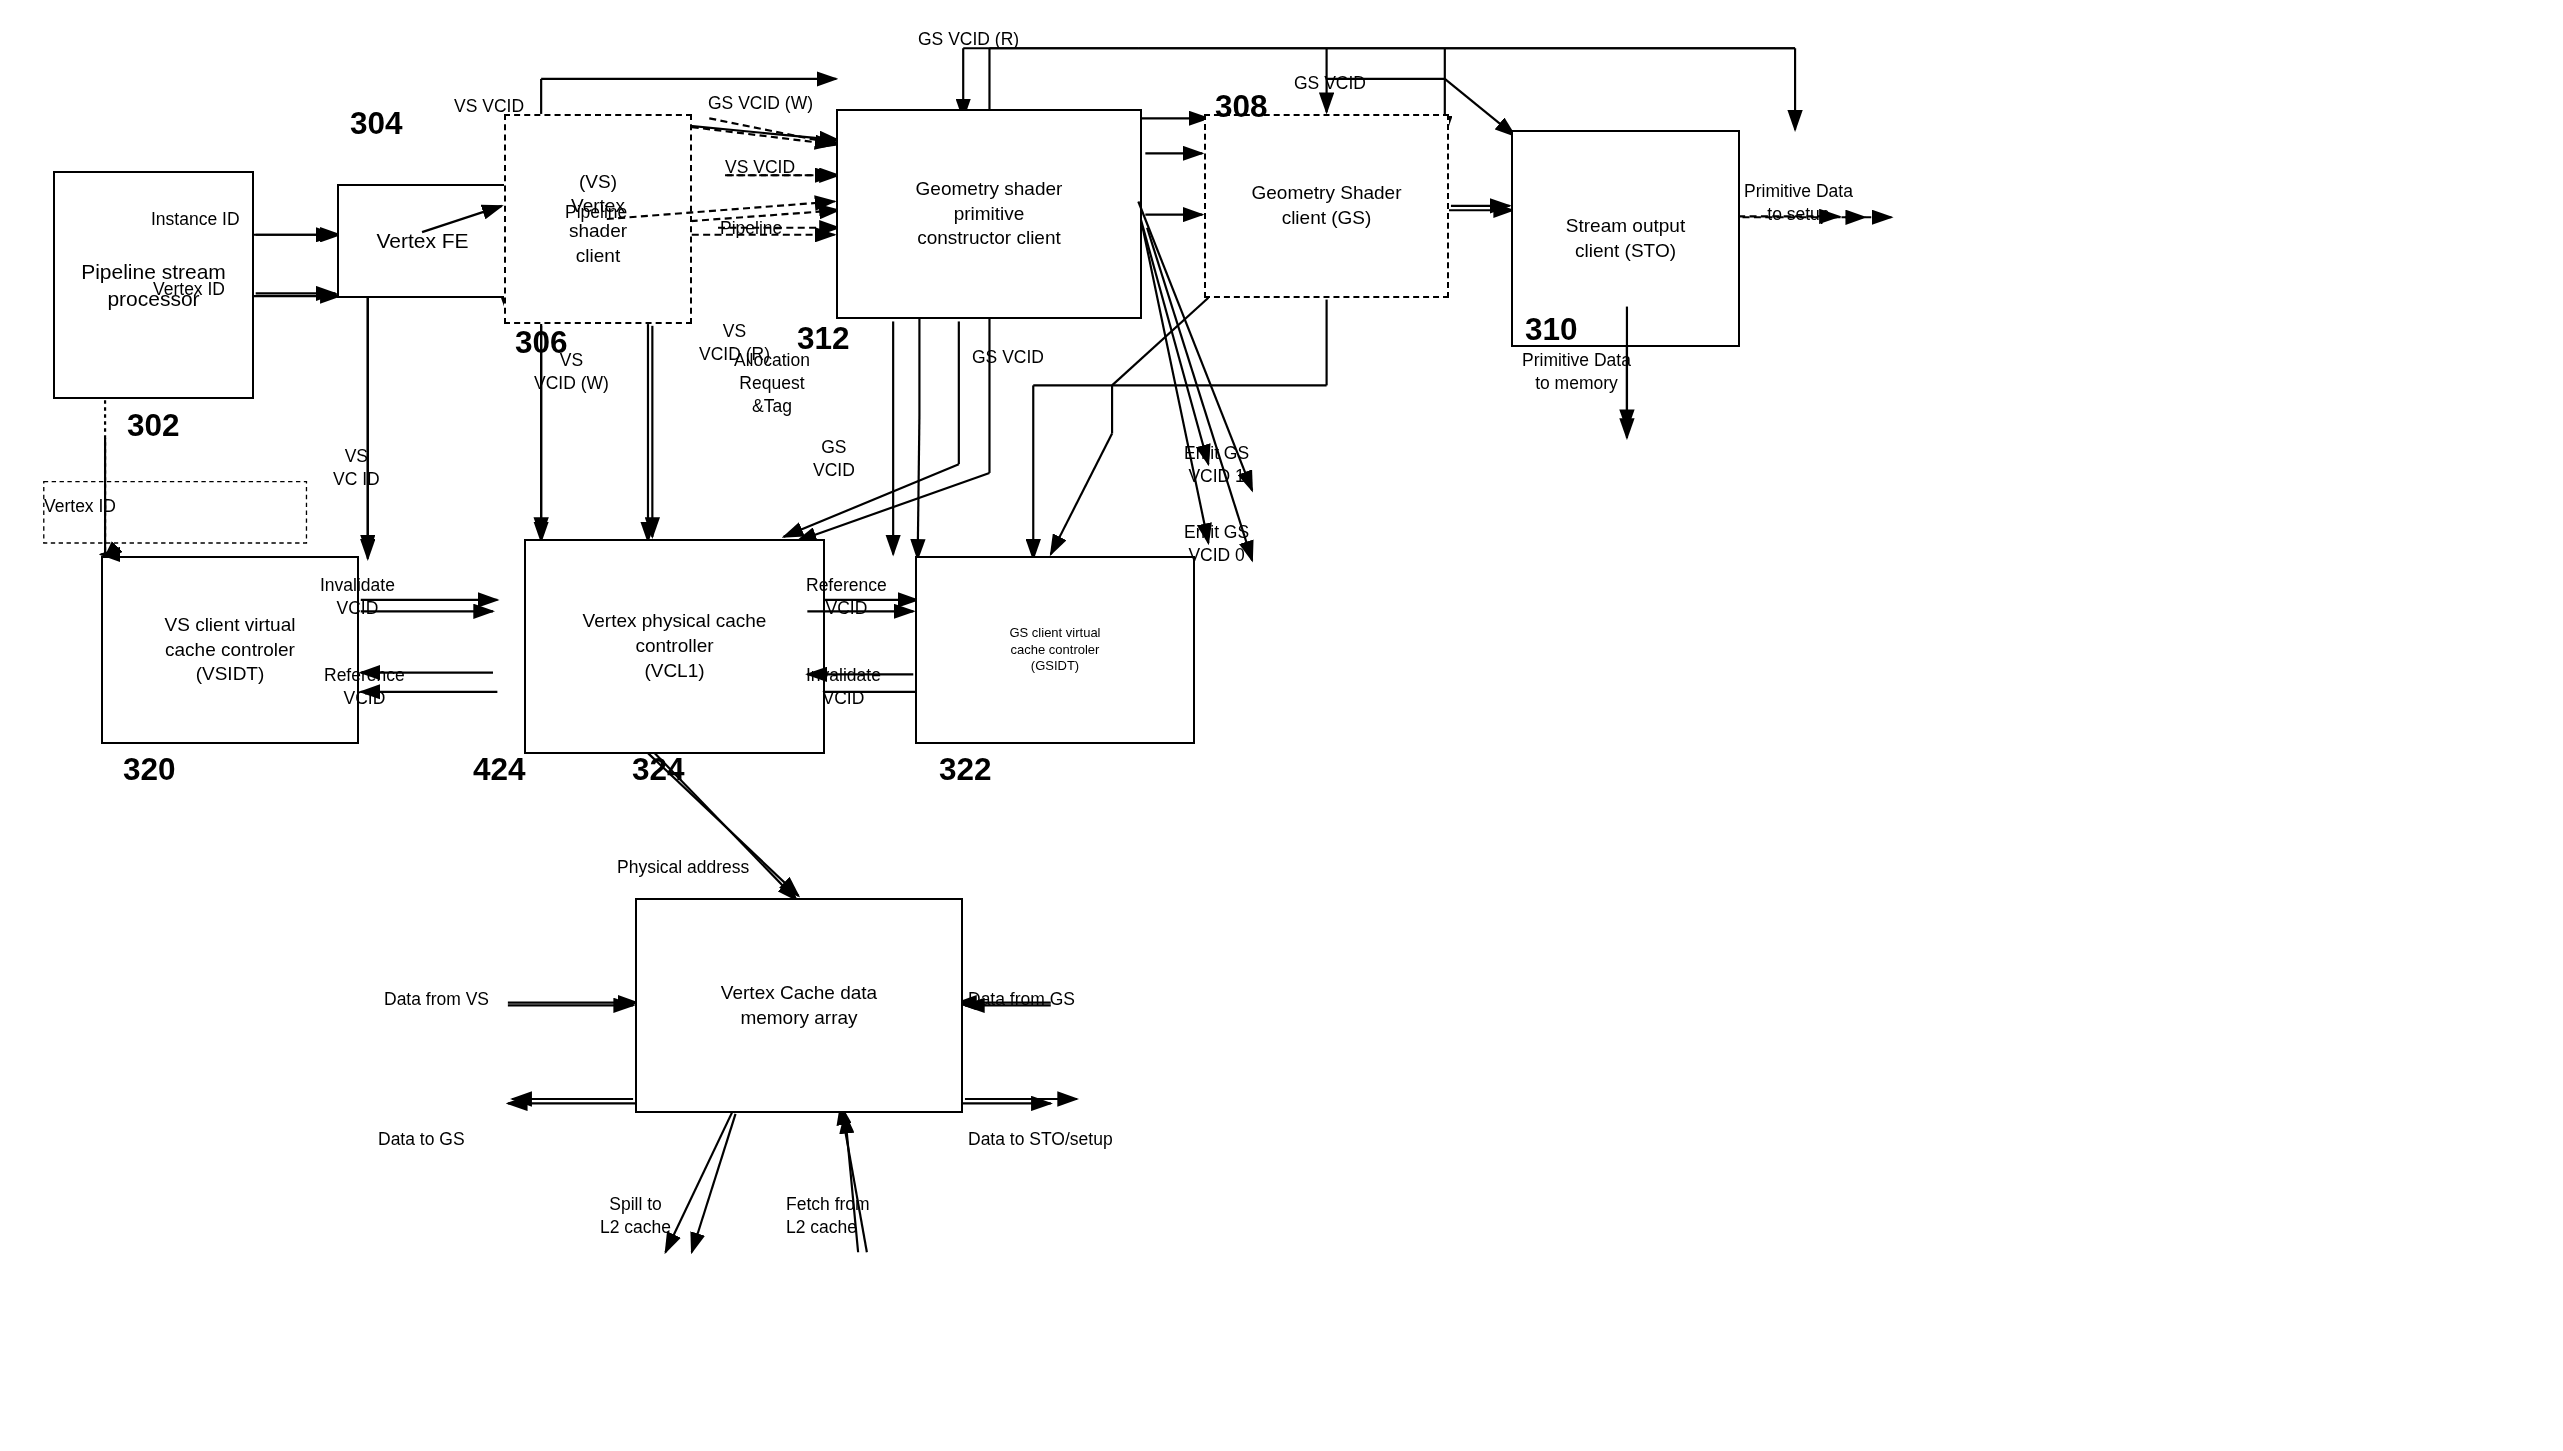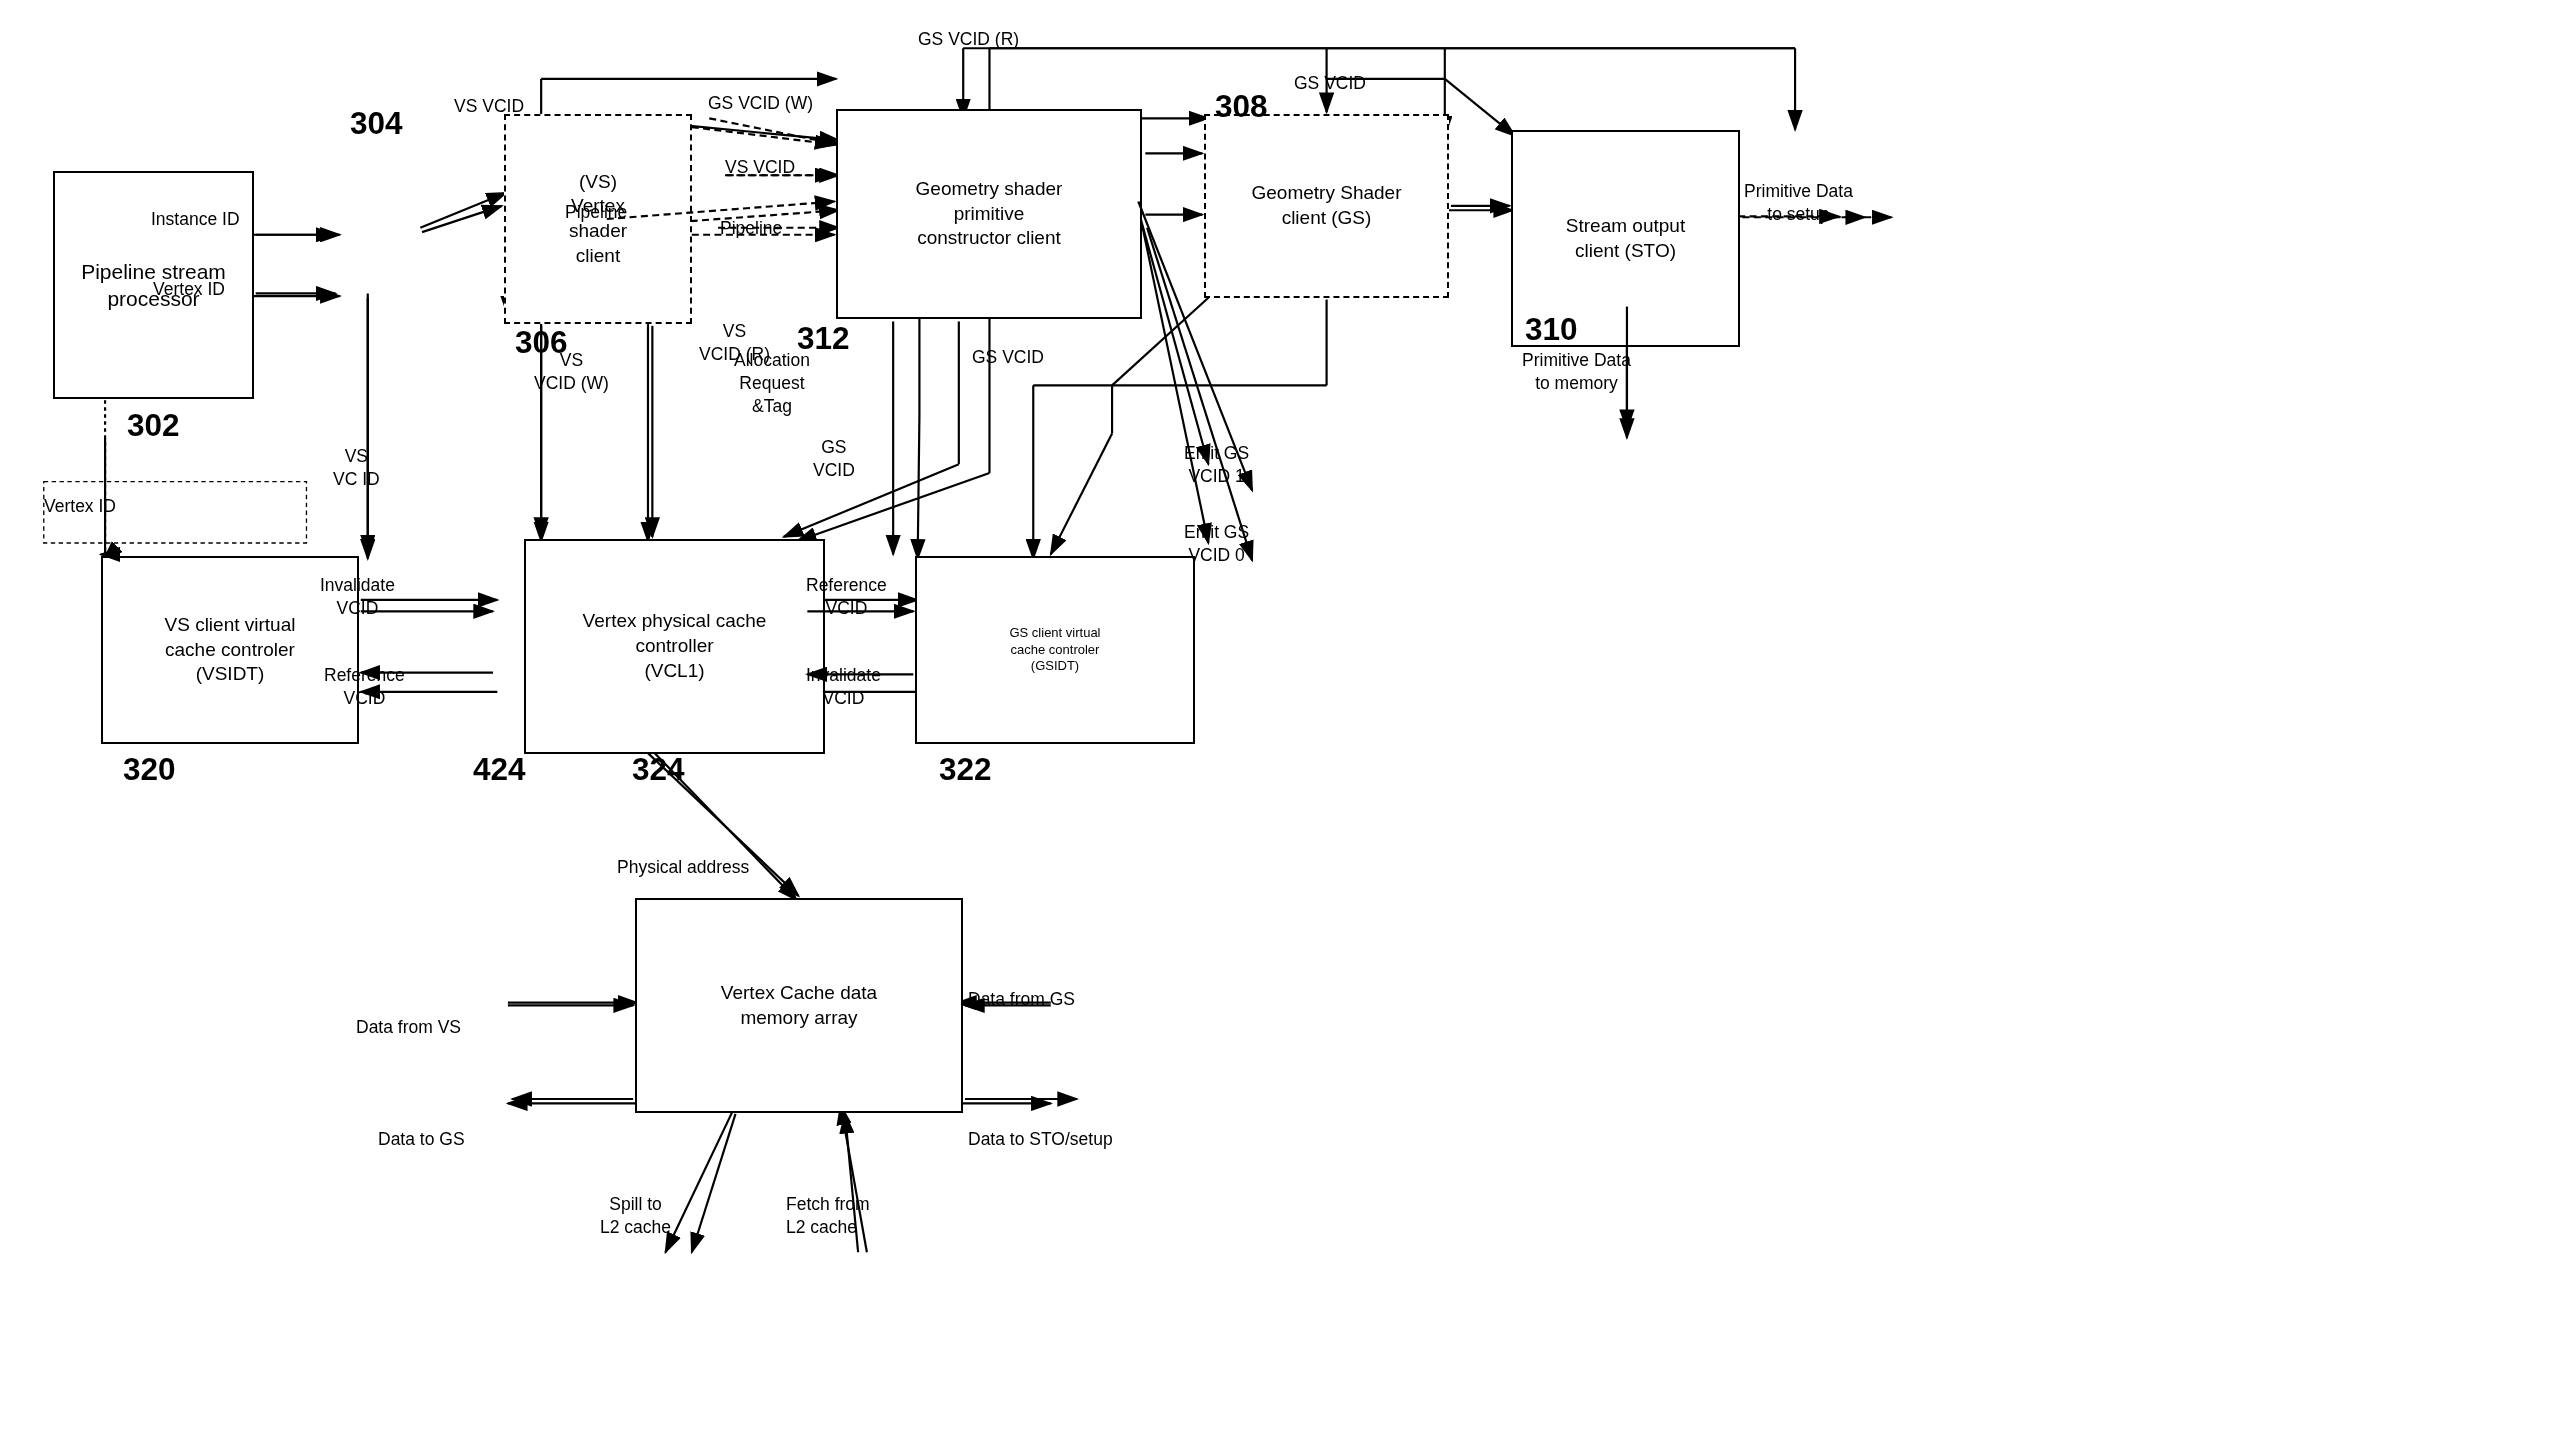--- a/index.html
+++ b/index.html
@@ -160,20 +160,23 @@
     <line x1="1200" y1="1145" x2="1093" y2="1145" stroke="#000" stroke-width="2.5" marker-end="url(#arrowhead)"></line>
 
   </svg>
 
   <div class="box" style="left:53px; top:171px; width:201px; height:228px; font-size:21px;">
     <span>Pipeline
 stream
 processor</span>
   </div>
 
+  <div class="box" style="left:337px; top:184px; width:171px; height:114px; font-size:21px;">
+    <span>Vertex FE</span>
+  </div>
 
   <div class="box box-dashed" style="left:504px; top:114px; width:188px; height:210px; font-size:19px;">
     <span>(VS)<br>Vertex<br>shader<br>client</span>
   </div>
 
   <div class="box" style="left:836px; top:109px; width:306px; height:210px; font-size:19px;">
     <span>Geometry shader<br>primitive<br>constructor client</span>
   </div>
 
   <div class="box box-dashed" style="left:1204px; top:114px; width:245px; height:184px; font-size:19px;">
@@ -227,21 +230,21 @@
   <div class="label" style="left:320px; top:574px; text-align:center;">Invalidate<br>VCID</div>
   <div class="label" style="left:324px; top:664px; text-align:center;">Reference<br>VCID</div>
   <div class="label" style="left:806px; top:574px; text-align:center;">Reference<br>VCID</div>
   <div class="label" style="left:806px; top:664px; text-align:center;">Invalidate<br>VCID</div>
   <div class="label" style="left:734px; top:349px; text-align:center;">Allocation<br>Request<br>&amp;Tag</div>
   <div class="label" style="left:813px; top:436px; text-align:center;">GS<br>VCID</div>
   <div class="label" style="left:972px; top:346px;">GS VCID</div>
   <div class="label" style="left:1184px; top:442px; text-align:center;">Emit GS<br>VCID 1</div>
   <div class="label" style="left:1184px; top:521px; text-align:center;">Emit GS<br>VCID 0</div>
   <div class="label" style="left:617px; top:856px;">Physical address</div>
-  <div class="label" style="left:356px; top:988px;margin-top:28px;">Data from VS</div>
+  <div class="label" style="left:384px; top:988px;">Data from VS</div>
   <div class="label" style="left:968px; top:988px;">Data from GS</div>
   <div class="label" style="left:378px; top:1128px;">Data to GS</div>
   <div class="label" style="left:968px; top:1128px;">Data to STO/setup</div>
   <div class="label" style="left:600px; top:1193px; text-align:center;">Spill to<br>L2 cache</div>
   <div class="label" style="left:786px; top:1193px; text-align:left;">Fetch from<br>L2 cache</div>
   <div class="label" style="left:1744px; top:180px; text-align:center;">Primitive Data<br>to setup</div>
   <div class="label" style="left:1522px; top:349px; text-align:center;">Primitive Data<br>to memory</div>
 
   <svg style="position:absolute;top:0;left:0;width:2563px;height:1452px;pointer-events:none;" viewBox="0 0 2927 1658" width="2563" height="1452">
     <defs>

